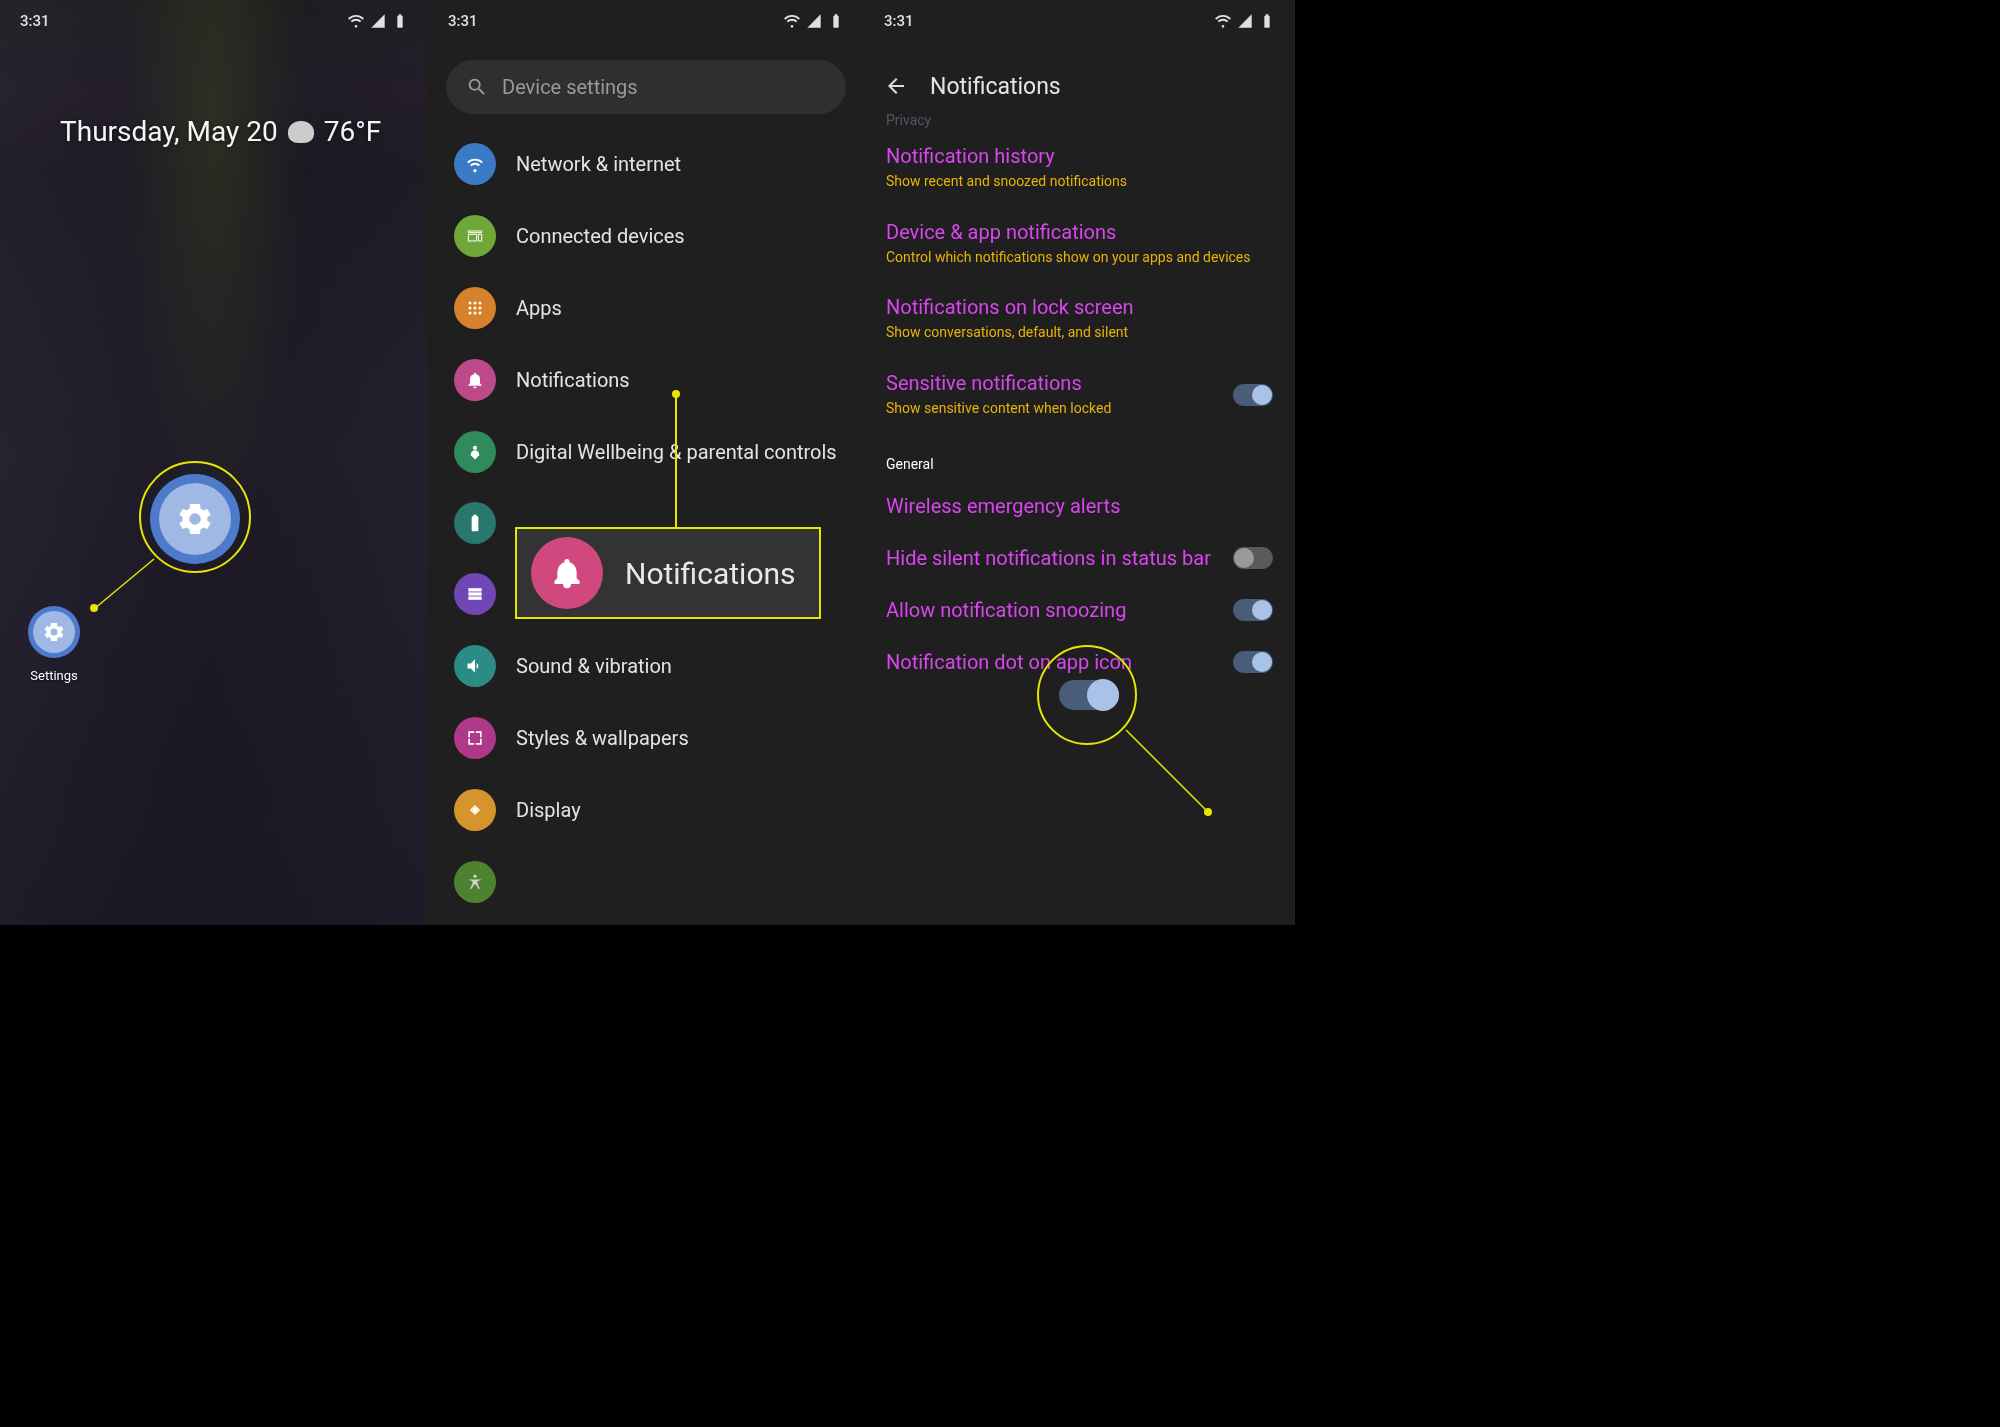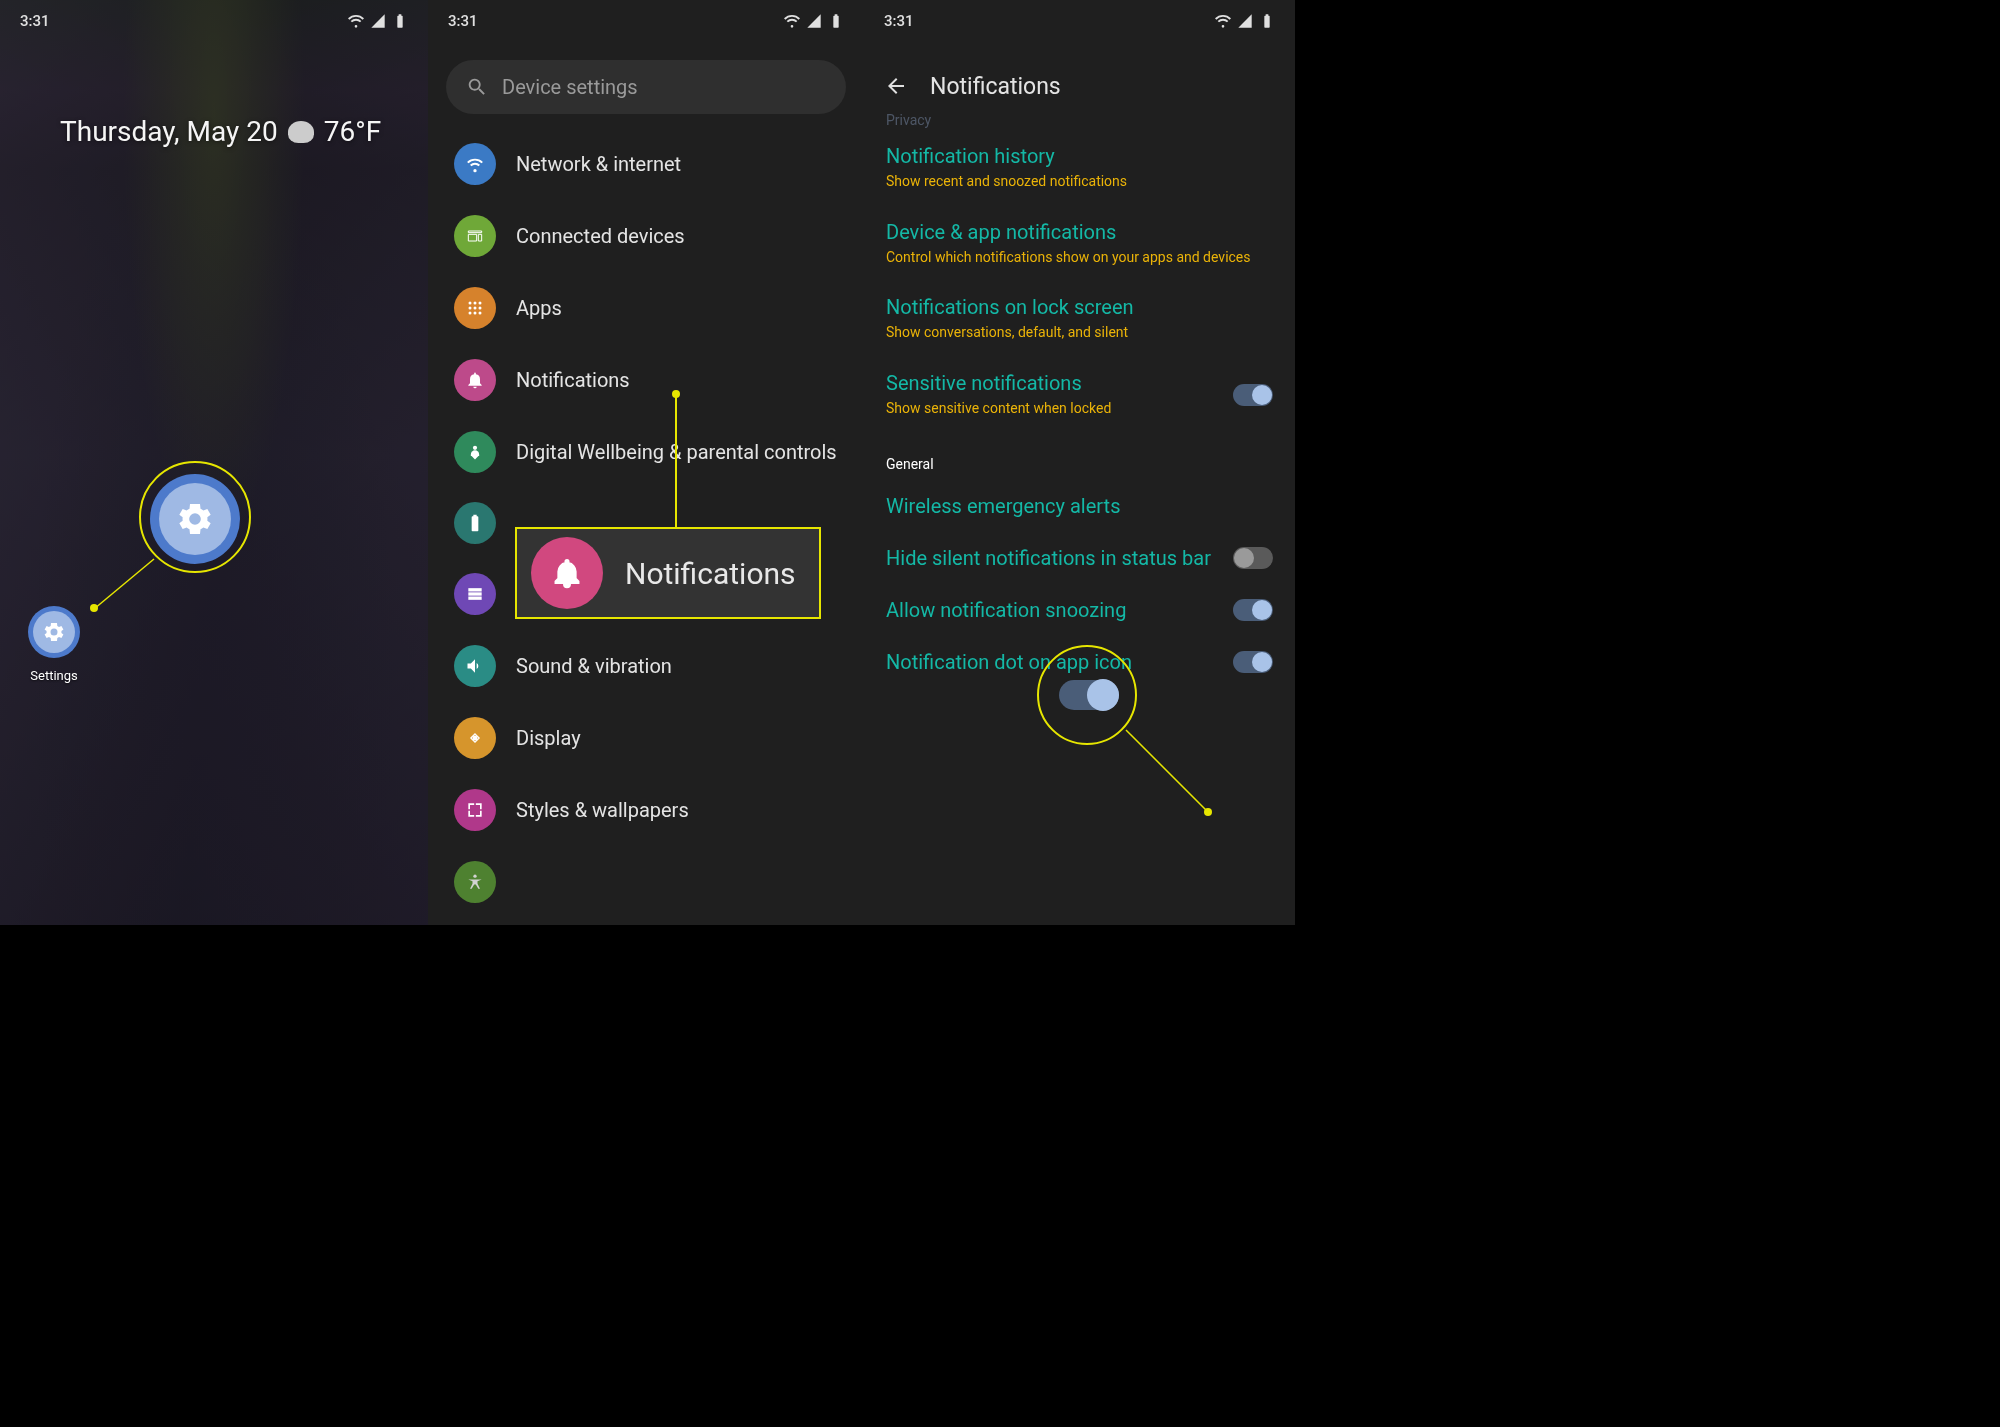--- a/index.html
+++ b/index.html
@@ -159,21 +159,21 @@
   .screen3 .header {
     position:absolute; top: 60px; left:0; right:0; height:52px;
     display:flex; align-items:center; gap:22px; padding-left:20px;
   }
   .screen3 .header svg { width:24px; height:24px; fill:#e0e0e0;}
   .screen3 .header .title { font-size:23px; color:#e4e4e4; }
   .screen3 .list { position:absolute; top:118px; left:0; right:0; bottom:0; padding: 0 22px; }
   .partial-top { color:#7a8caa; font-size:14px; padding-bottom: 18px; margin-top:-6px;}
   .note-row { padding: 14px 0; display:flex; align-items:center; justify-content:space-between; gap:16px;}
   .note-row .text { flex:1; }
-  .note-row .ttl { font-size:20px; color:#14b8a6; }
+  .note-row .ttl { font-size:20px; color:#d946ef; }
   .note-row .sub { font-size:14px; color:#eab308; line-height:1.4; margin-top:4px; }
   .section-head { color:#ffffff; font-size:14px; padding: 24px 0 8px 0;}
 
   .toggle {
     width:40px; height:22px; border-radius:11px; background:#5a5a5a; position:relative; flex-shrink:0;
   }
   .toggle .knob { position:absolute; top:1px; width:20px; height:20px; border-radius:50%; background:#bbb; }
   .toggle.on { background:#4a5d78; }
   .toggle.on .knob { right:1px; background:#a9c3e8; }
   .toggle.off .knob { left:1px; background:#9a9a9a; }
@@ -386,36 +386,36 @@
     <div class="settings-row">
       <div class="icon-c c-teal2">
           <svg viewBox="0 0 24 24">
             <path d="M3 9v6h4l5 5V4L7 9zm13 3a4 4 0 00-2-3.5v7a4 4 0 002-3.5z"></path>
           </svg>
         </div>
       <div class="label">Sound &amp; vibration</div>
     </div>
 
     <div class="settings-row">
+      <div class="icon-c c-magenta">
+          <svg viewBox="0 0 24 24">
+            <path d="M4 4h7v2H6v5H4zm9 0h7v7h-2V6h-5zM4 13h2v5h5v2H4zm14 0h2v7h-7v-2h5z"></path>
+          </svg>
+        </div>
+      <div class="label">Styles &amp; wallpapers</div>
+    </div>
+
+    <div class="settings-row">
       <div class="icon-c c-orange2">
           <svg viewBox="0 0 24 24">
             <path d="M12 7l5 5-5 5-5-5z" fill="none" stroke="#fff" stroke-width="1.5"></path>
             <circle cx="12" cy="12" r="3"></circle>
           </svg>
         </div>
       <div class="label">Display</div>
-    </div>
-
-    <div class="settings-row">
-      <div class="icon-c c-magenta">
-          <svg viewBox="0 0 24 24">
-            <path d="M4 4h7v2H6v5H4zm9 0h7v7h-2V6h-5zM4 13h2v5h5v2H4zm14 0h2v7h-7v-2h5z"></path>
-          </svg>
-        </div>
-      <div class="label">Styles &amp; wallpapers</div>
     </div>
 
     <div class="settings-row" style="opacity:0.8;">
       <div class="icon-c c-green2">
           <svg viewBox="0 0 24 24">
             <circle cx="12" cy="5" r="2"></circle>
             <path d="M4 9h16l-5 2v3l3 6h-2l-3-5h-2l-3 5H6l3-6v-3z"></path>
           </svg>
         </div>
       <div class="label"></div>

